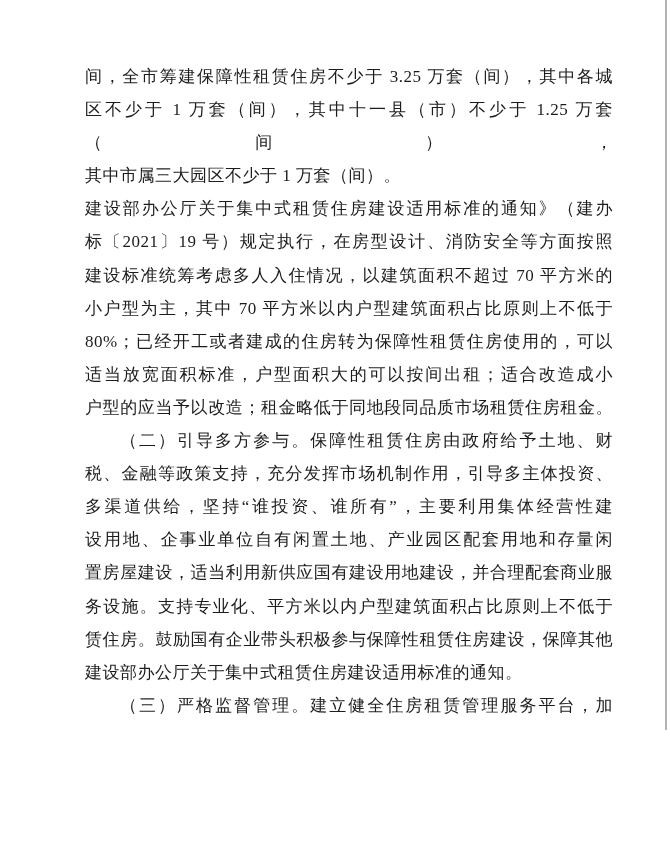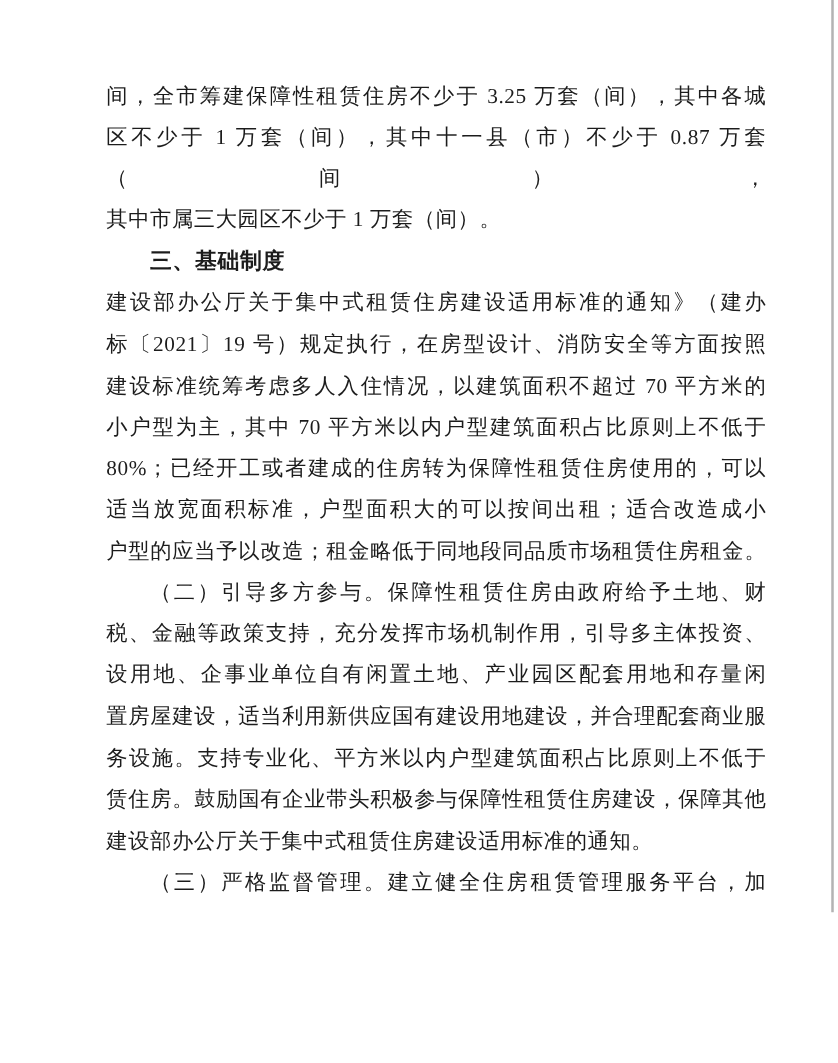--- a/index.html
+++ b/index.html
@@ -74,32 +74,32 @@
     background: #dcdcdc;
     border-top: 1px solid #c2c2c2;
   }
 </style>
 </head>
 <body>
 
 <div class="page">
   <div class="content">
       <div class="line j">间，全市筹建保障性租赁住房不少于 3.25 万套（间），其中各城</div>
-      <div class="line j">区不少于 1 万套（间），其中十一县（市）不少于 0.87 万套（间），</div>
+      <div class="line j">区不少于 1 万套（间），其中十一县（市）不少于 1.25 万套（间），</div>
       <div class="line end">其中市属三大园区不少于 1 万套（间）。</div>
-      <div class="line heading indent">三、基础制度</div>
       <div class="line j">建设部办公厅关于集中式租赁住房建设适用标准的通知》（建办</div>
       <div class="line j">标〔2021〕19 号）规定执行，在房型设计、消防安全等方面按照</div>
       <div class="line j">建设标准统筹考虑多人入住情况，以建筑面积不超过 70 平方米的</div>
       <div class="line j">小户型为主，其中 70 平方米以内户型建筑面积占比原则上不低于</div>
       <div class="line j">80%；已经开工或者建成的住房转为保障性租赁住房使用的，可以</div>
       <div class="line j">适当放宽面积标准，户型面积大的可以按间出租；适合改造成小</div>
       <div class="line j">户型的应当予以改造；租金略低于同地段同品质市场租赁住房租金。</div>
       <div class="line j indent">（二）引导多方参与。保障性租赁住房由政府给予土地、财</div>
       <div class="line j">税、金融等政策支持，充分发挥市场机制作用，引导多主体投资、</div>
+      <div class="line j">多渠道供给，坚持“谁投资、谁所有”，主要利用集体经营性建</div>
       <div class="line j">设用地、企事业单位自有闲置土地、产业园区配套用地和存量闲</div>
       <div class="line j">置房屋建设，适当利用新供应国有建设用地建设，并合理配套商业服</div>
       <div class="line j">务设施。支持专业化、平方米以内户型建筑面积占比原则上不低于</div>
       <div class="line j">赁住房。鼓励国有企业带头积极参与保障性租赁住房建设，保障其他</div>
       <div class="line end">建设部办公厅关于集中式租赁住房建设适用标准的通知。</div>
       <div class="line j indent">（三）严格监督管理。建立健全住房租赁管理服务平台，加</div>
     </div>
   <div class="page-number">— 3 —</div>
   <div class="edge-right"></div>
   <div class="edge-bottom"></div>

